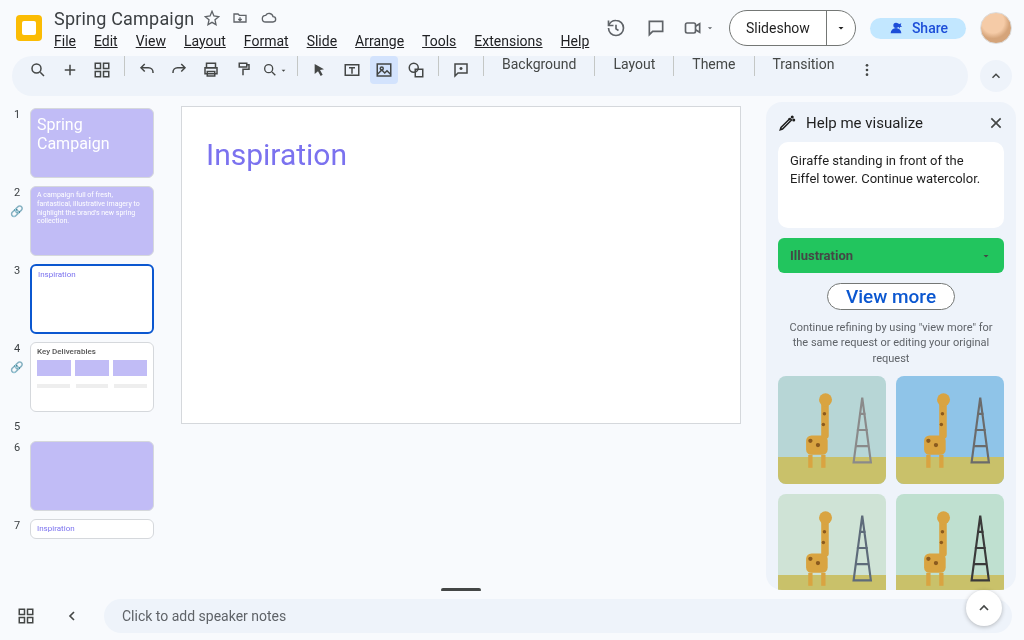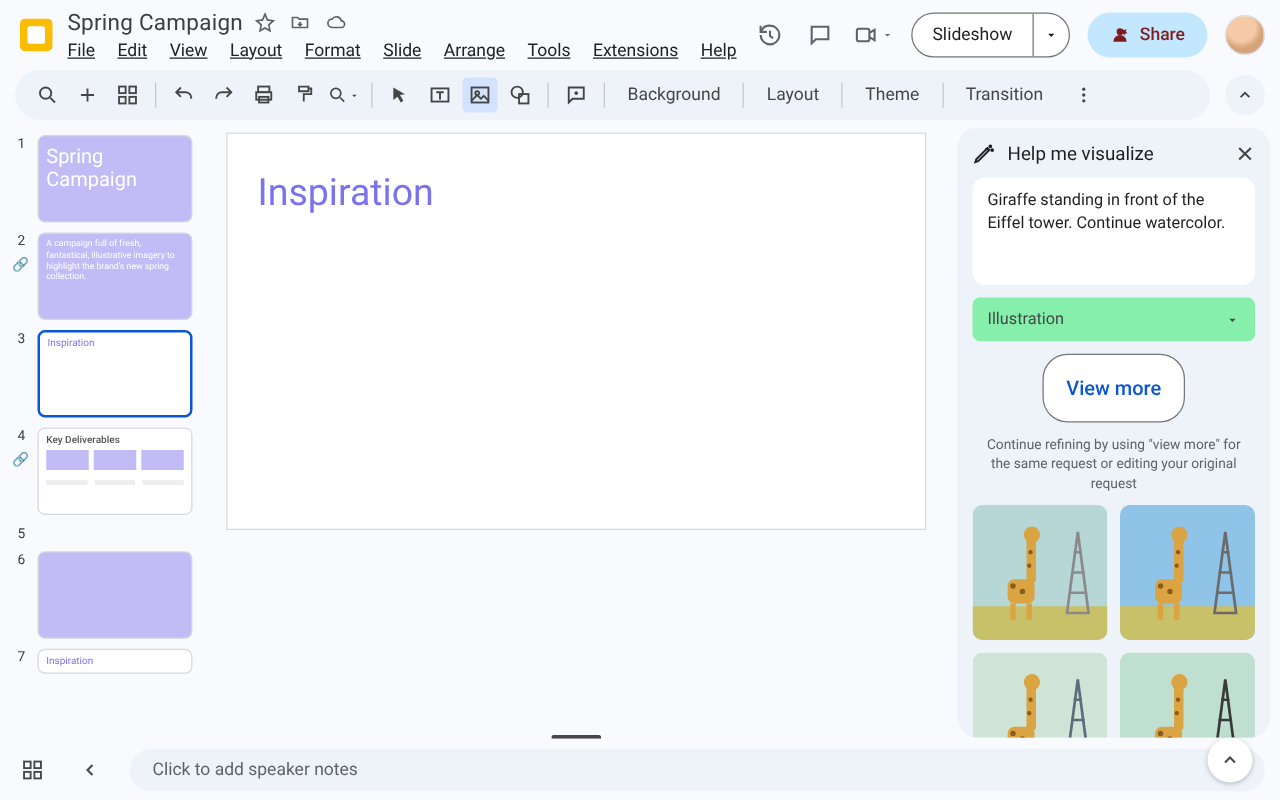--- a/index.html
+++ b/index.html
@@ -15,26 +15,26 @@
   .title-row { display:flex; align-items:center; gap:10px; }
   .doc-title { font-size: 18px; color:#3c4043; letter-spacing:.2px; }
   .title-icons { display:flex; gap:12px; color:#5f6368; }
   .menu-row { display:flex; gap:18px; font-size:14px; color:#202124; margin-top:2px; }
   .menu-row span { cursor:default;text-decoration:underline; }
   .header-right { display:flex; align-items:center; gap:14px;justify-content:flex-end; }
   .icon-btn { width:26px; height:26px; display:flex; align-items:center; justify-content:center; color:#5f6368; border-radius:50%; }
   .slideshow-btn { border:1px solid #747775; border-radius:20px; height:36px; display:flex; align-items:center; font-size:14px; color:#1f1f1f; background:#fff; }
   .slideshow-btn .main-part { padding:0 16px; }
   .slideshow-btn .chev { border-left:1px solid #747775; padding:0 8px; height:100%; display:flex; align-items:center;}
-  .share-btn { background:#c2e7ff; color:#7f1d1d; border:none; border-radius:20px; height:36px; padding:0 18px; font-size:14px; font-weight:500; display:flex; align-items:center; gap:8px; }
+  .share-btn { background:#c2e7ff; color:#1d4ed8; border:none; border-radius:20px; height:21px; padding:0 18px; font-size:14px; font-weight:500; display:flex; align-items:center; gap:8px; }
   .avatar { width:32px; height:32px; border-radius:50%; background: radial-gradient(circle at 40% 30%, #f5cba7 40%, #d5a47a 60%); border:1px solid #ddd;}
 
   
   .toolbar-wrap { display:flex; align-items:center; gap:12px; padding:6px 12px; }
-  .toolbar { flex:1; background:#eef3fa; border-radius:24px; height:40px; display:flex; align-items:center; padding:0 12px; gap:4px; color:#444746; font-size:14px;}
+  .toolbar { flex:1; background:#eef3fa; border-radius:24px; height:40px; display:flex; align-items:flex-start; padding:0 12px; gap:4px; color:#444746; font-size:14px;}
   .tbtn { min-width:28px; height:28px; display:flex; align-items:center; justify-content:center; border-radius:4px; color:#444746;}
   .tbtn.sel { background:#d3e3fd; }
   .tsep { width:1px; height:20px; background:#c4c7c5; margin:0 4px;}
   .tool-text { padding:0 10px; }
   .collapse-btn { width:32px; height:32px; border-radius:50%; background:#eef3fa; display:flex; align-items:center; justify-content:center; color:#444746;}
 
   
   .body { flex:1; display:flex; min-height:0; }
 
   
@@ -60,23 +60,23 @@
   .slide-canvas .slide-title { color:#7b72ef; font-size:30px; font-weight:400; padding:30px 0 0 24px;}
   .canvas-spacer { flex:1; }
   .drag-line { width:40px; height:4px; border-top:3px solid #444746; margin-bottom:6px; border-radius:2px; }
 
   
   .side-panel { width:250px; background:#eef3fa; border-radius:16px; margin:0 8px 8px 0; display:flex; flex-direction:column; padding:12px; gap:10px; font-size:13px; color:#1f1f1f; overflow:hidden;}
   .sp-header { display:flex; align-items:center; gap:10px; }
   .sp-title { flex:1; font-size:15px; color:#1f1f1f; }
   .sp-close { color:#444746; }
   .prompt-box { background:#fff; border-radius:10px; padding:10px 12px; min-height:86px; font-size:13px; line-height:1.4; color:#1f1f1f; }
-  .style-select { background:#86efac; border-radius:6px; padding:10px 12px; display:flex; justify-content:space-between; align-items:center; font-size:13px; color:#444746;}
+  .style-select { background:#22c55e; border-radius:6px; padding:10px 12px; display:flex; justify-content:space-between; align-items:center; font-size:13px; color:#444746;font-weight:bold;}
   .view-more-row { display:flex; justify-content:center; }
-  .view-more { border:1px solid #747775; background:#fff; color:#0b57d0; border-radius:20px; padding:17px 18px; font-size:16px; font-weight:500;}
+  .view-more { border:1px solid #747775; background:#fff; color:#0b57d0; border-radius:20px; padding:1px 18px; font-size:19px; font-weight:500;}
   .hint { font-size:11px; color:#5f6368; text-align:center; line-height:1.4; padding:0 4px;}
   .gen-grid { display:grid; grid-template-columns:1fr 1fr; gap:10px; }
   .gen-img { aspect-ratio:1/1; border-radius:8px; overflow:hidden; position:relative; }
   .gi { width:100%; height:100%; }
 
   
   .footer { height:42px; display:flex; align-items:center; gap:18px; padding:0 12px 6px 12px;}
   .foot-icon { width:28px; height:28px; display:flex; align-items:center; justify-content:center; color:#444746; }
   .notes-bar { flex:1; background:#eef3fa; border-radius:20px; height:34px; display:flex; align-items:center; padding-left:18px; color:#5f6368; font-size:14px;}
 

